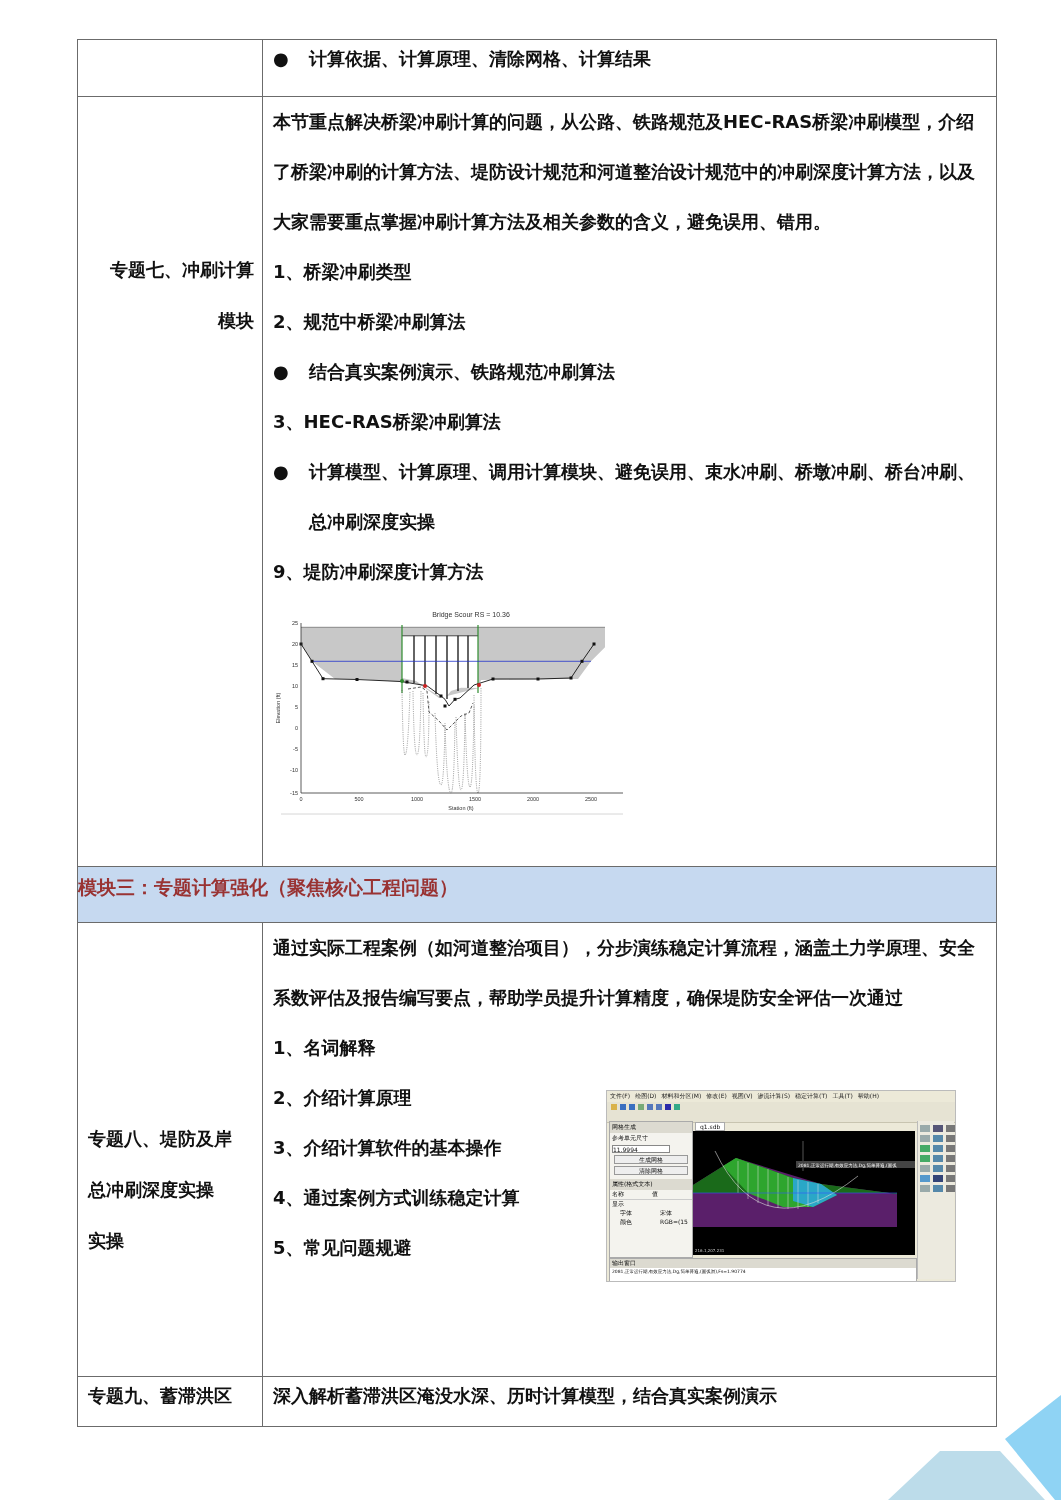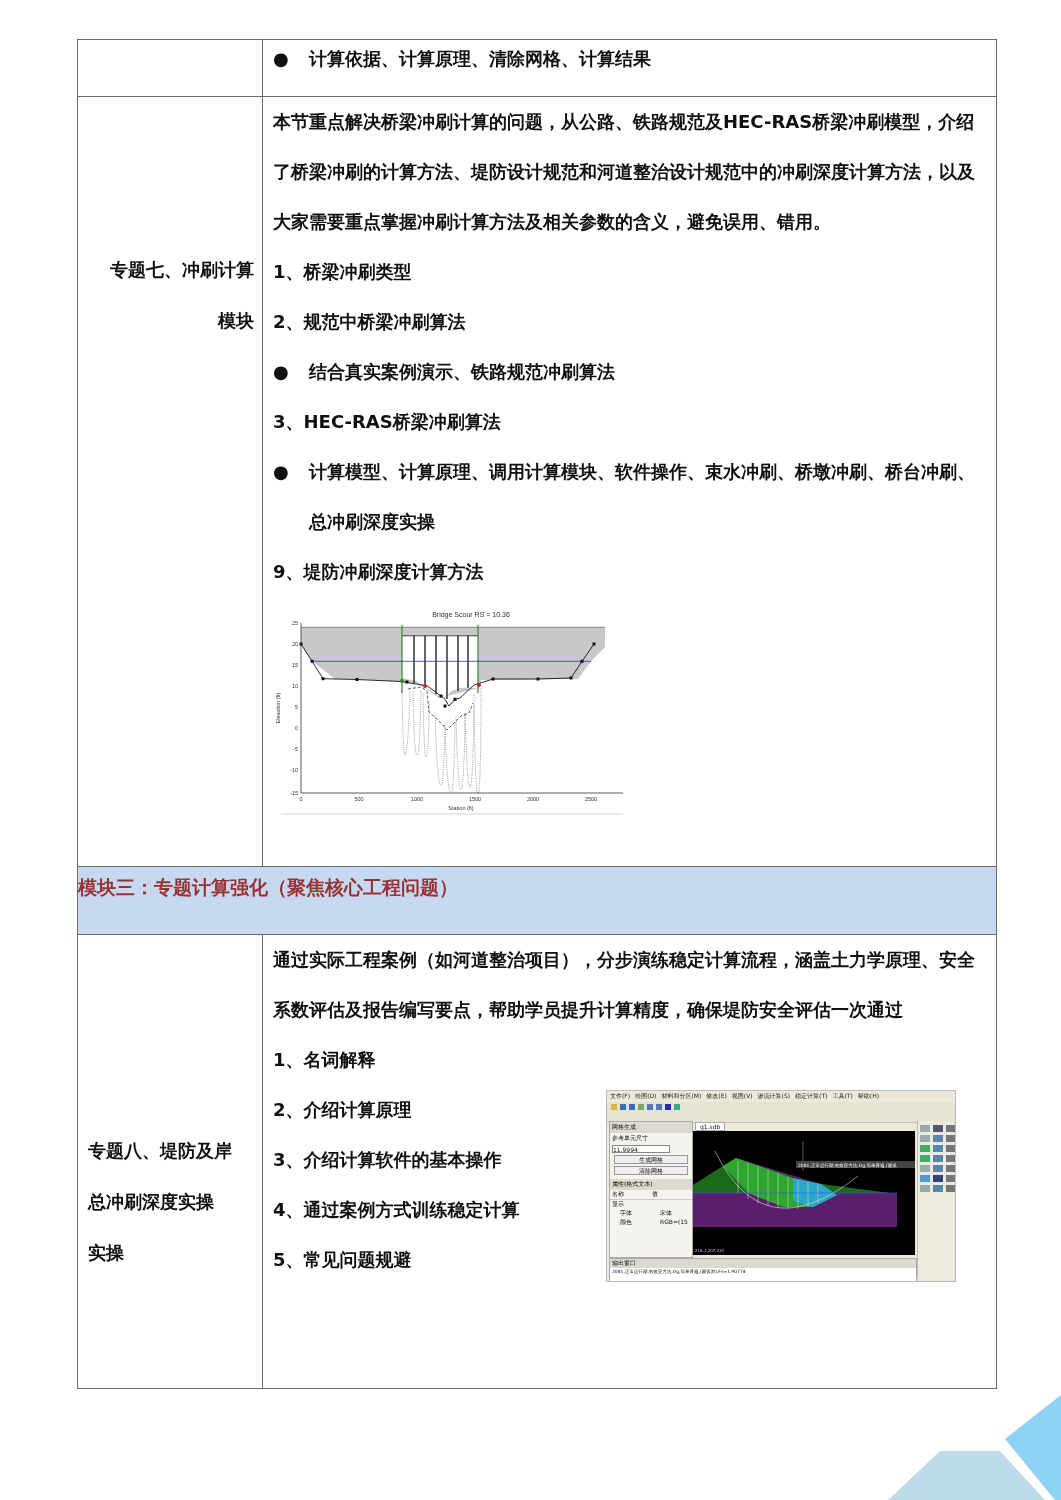--- a/index.html
+++ b/index.html
@@ -45,21 +45,21 @@
       <div class="cell-text" style="padding-top:0px;">本节重点解决桥梁冲刷计算的问题，从公路、铁路规范及HEC-RAS桥梁冲刷模型，介绍了桥梁冲刷的计算方法、堤防设计规范和河道整治设计规范中的冲刷深度计算方法，以及大家需要重点掌握冲刷计算方法及相关参数的含义，避免误用、错用。</div>
       <div class="cell-text">1、桥梁冲刷类型</div>
       <div class="cell-text">2、规范中桥梁冲刷算法</div>
       <div class="cell-text bullet">
         <span class="dot">●</span>
         <span>结合真实案例演示、铁路规范冲刷算法</span>
       </div>
       <div class="cell-text">3、HEC-RAS桥梁冲刷算法</div>
       <div class="cell-text bullet">
         <span class="dot">●</span>
-        <span>计算模型、计算原理、调用计算模块、软件操作、束水冲刷、桥墩冲刷、桥台冲刷、总冲刷深度实操</span>
+        <span>计算模型、计算原理、调用计算模块、避免误用、束水冲刷、桥墩冲刷、桥台冲刷、总冲刷深度实操</span>
       </div>
       <div class="cell-text">9、堤防冲刷深度计算方法</div>
 
       <div class="chart-wrap">
         <svg width="360" height="210" viewBox="0 0 360 210">
 
           <text x="200" y="12" font-size="7" text-anchor="middle" fill="#333" font-family="Liberation Sans, sans-serif">Bridge Scour RS = 10.36</text>
 
           <polygon points="30,22.3 334,22.3 334,42.3 320,56.3 307,74 287,74 210,75 208,83 168,93 152,81.5 144,78 89,74 64,74 41,56.3 30,39" fill="#c8c8c8"></polygon>
 
@@ -136,21 +136,21 @@
             <text x="320" y="196">2500</text>
             <text x="190" y="205">Station (ft)</text>
           </g>
           <text x="9" y="103" font-size="5.5" fill="#333" font-family="Liberation Sans, sans-serif" text-anchor="middle" transform="rotate(-90 9 103)">Elevation (ft)</text>
           <line x1="10" y1="209" x2="352" y2="209" stroke="#ccc" stroke-width="0.8"></line>
         </svg>
       </div>
     </td>
   </tr>
 
-  <tr style="height:68px;">
+  <tr style="height:56px;">
     <td colspan="2" class="section-head">模块三：专题计算强化（聚焦核心工程问题）</td>
   </tr>
 
   <tr style="height:454px;">
     <td class="c1">
       <div class="left-label" style="padding-top:190px;">
         <div>专题八、堤防及岸</div>
         <div>总冲刷深度实操</div>
         <div>实操</div>
       </div>
@@ -158,20 +158,28 @@
     <td>
       <div class="cell-text">通过实际工程案例（如河道整治项目），分步演练稳定计算流程，涵盖土力学原理、安全系数评估及报告编写要点，帮助学员提升计算精度，确保堤防安全评估一次通过</div>
       <div class="cell-text">1、名词解释</div>
       <div class="cell-text">2、介绍计算原理</div>
       <div class="cell-text">3、介绍计算软件的基本操作</div>
       <div class="cell-text">4、通过案例方式训练稳定计算</div>
       <div class="cell-text">5、常见问题规避</div>
     </td>
   </tr>
 
+  <tr style="height:50px;">
+    <td class="c1">
+      <div class="left-label" style="line-height:38px;">专题九、蓄滞洪区</div>
+    </td>
+    <td>
+      <div class="cell-text" style="line-height:38px;">深入解析蓄滞洪区淹没水深、历时计算模型，结合真实案例演示</div>
+    </td>
+  </tr>
 </tbody>
   </table>
 
 <div class="app-shot">
   <div style="height:9px; display:flex; gap:5px; padding:1px 3px; color:#222;">
     <span>文件(F)</span>
     <span>绘图(D)</span>
     <span>材料和分区(M)</span>
     <span>修改(E)</span>
     <span>视图(V)</span>

